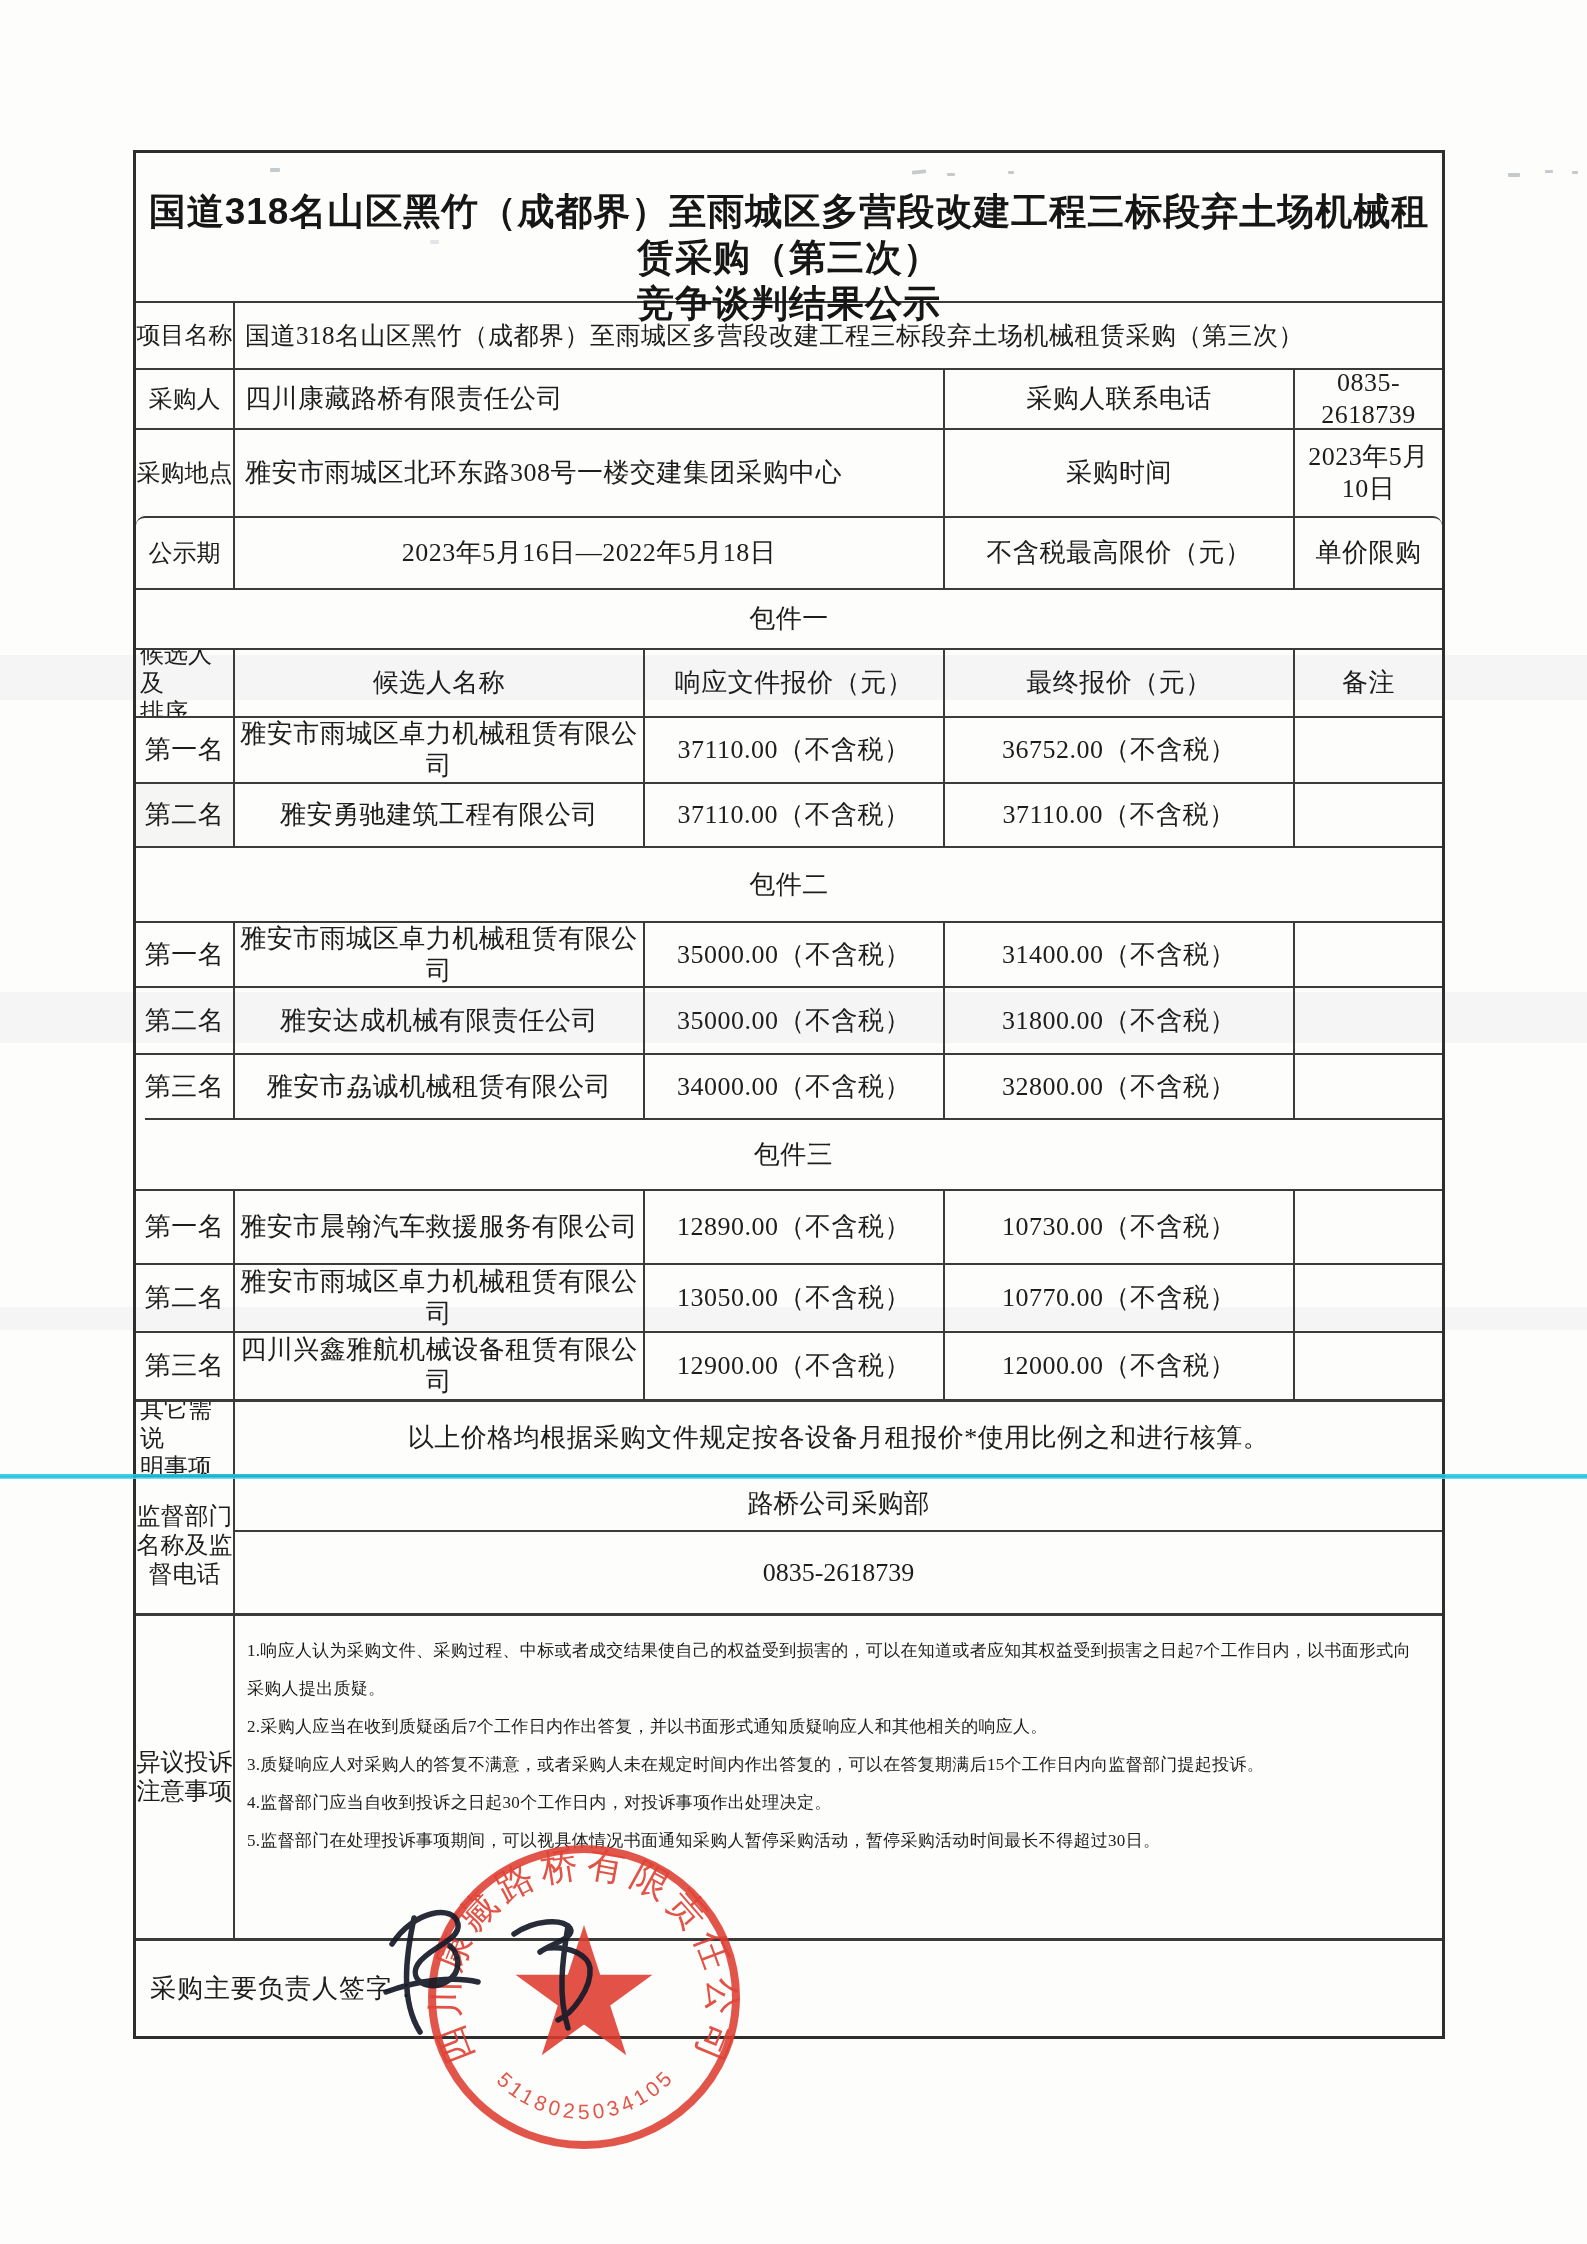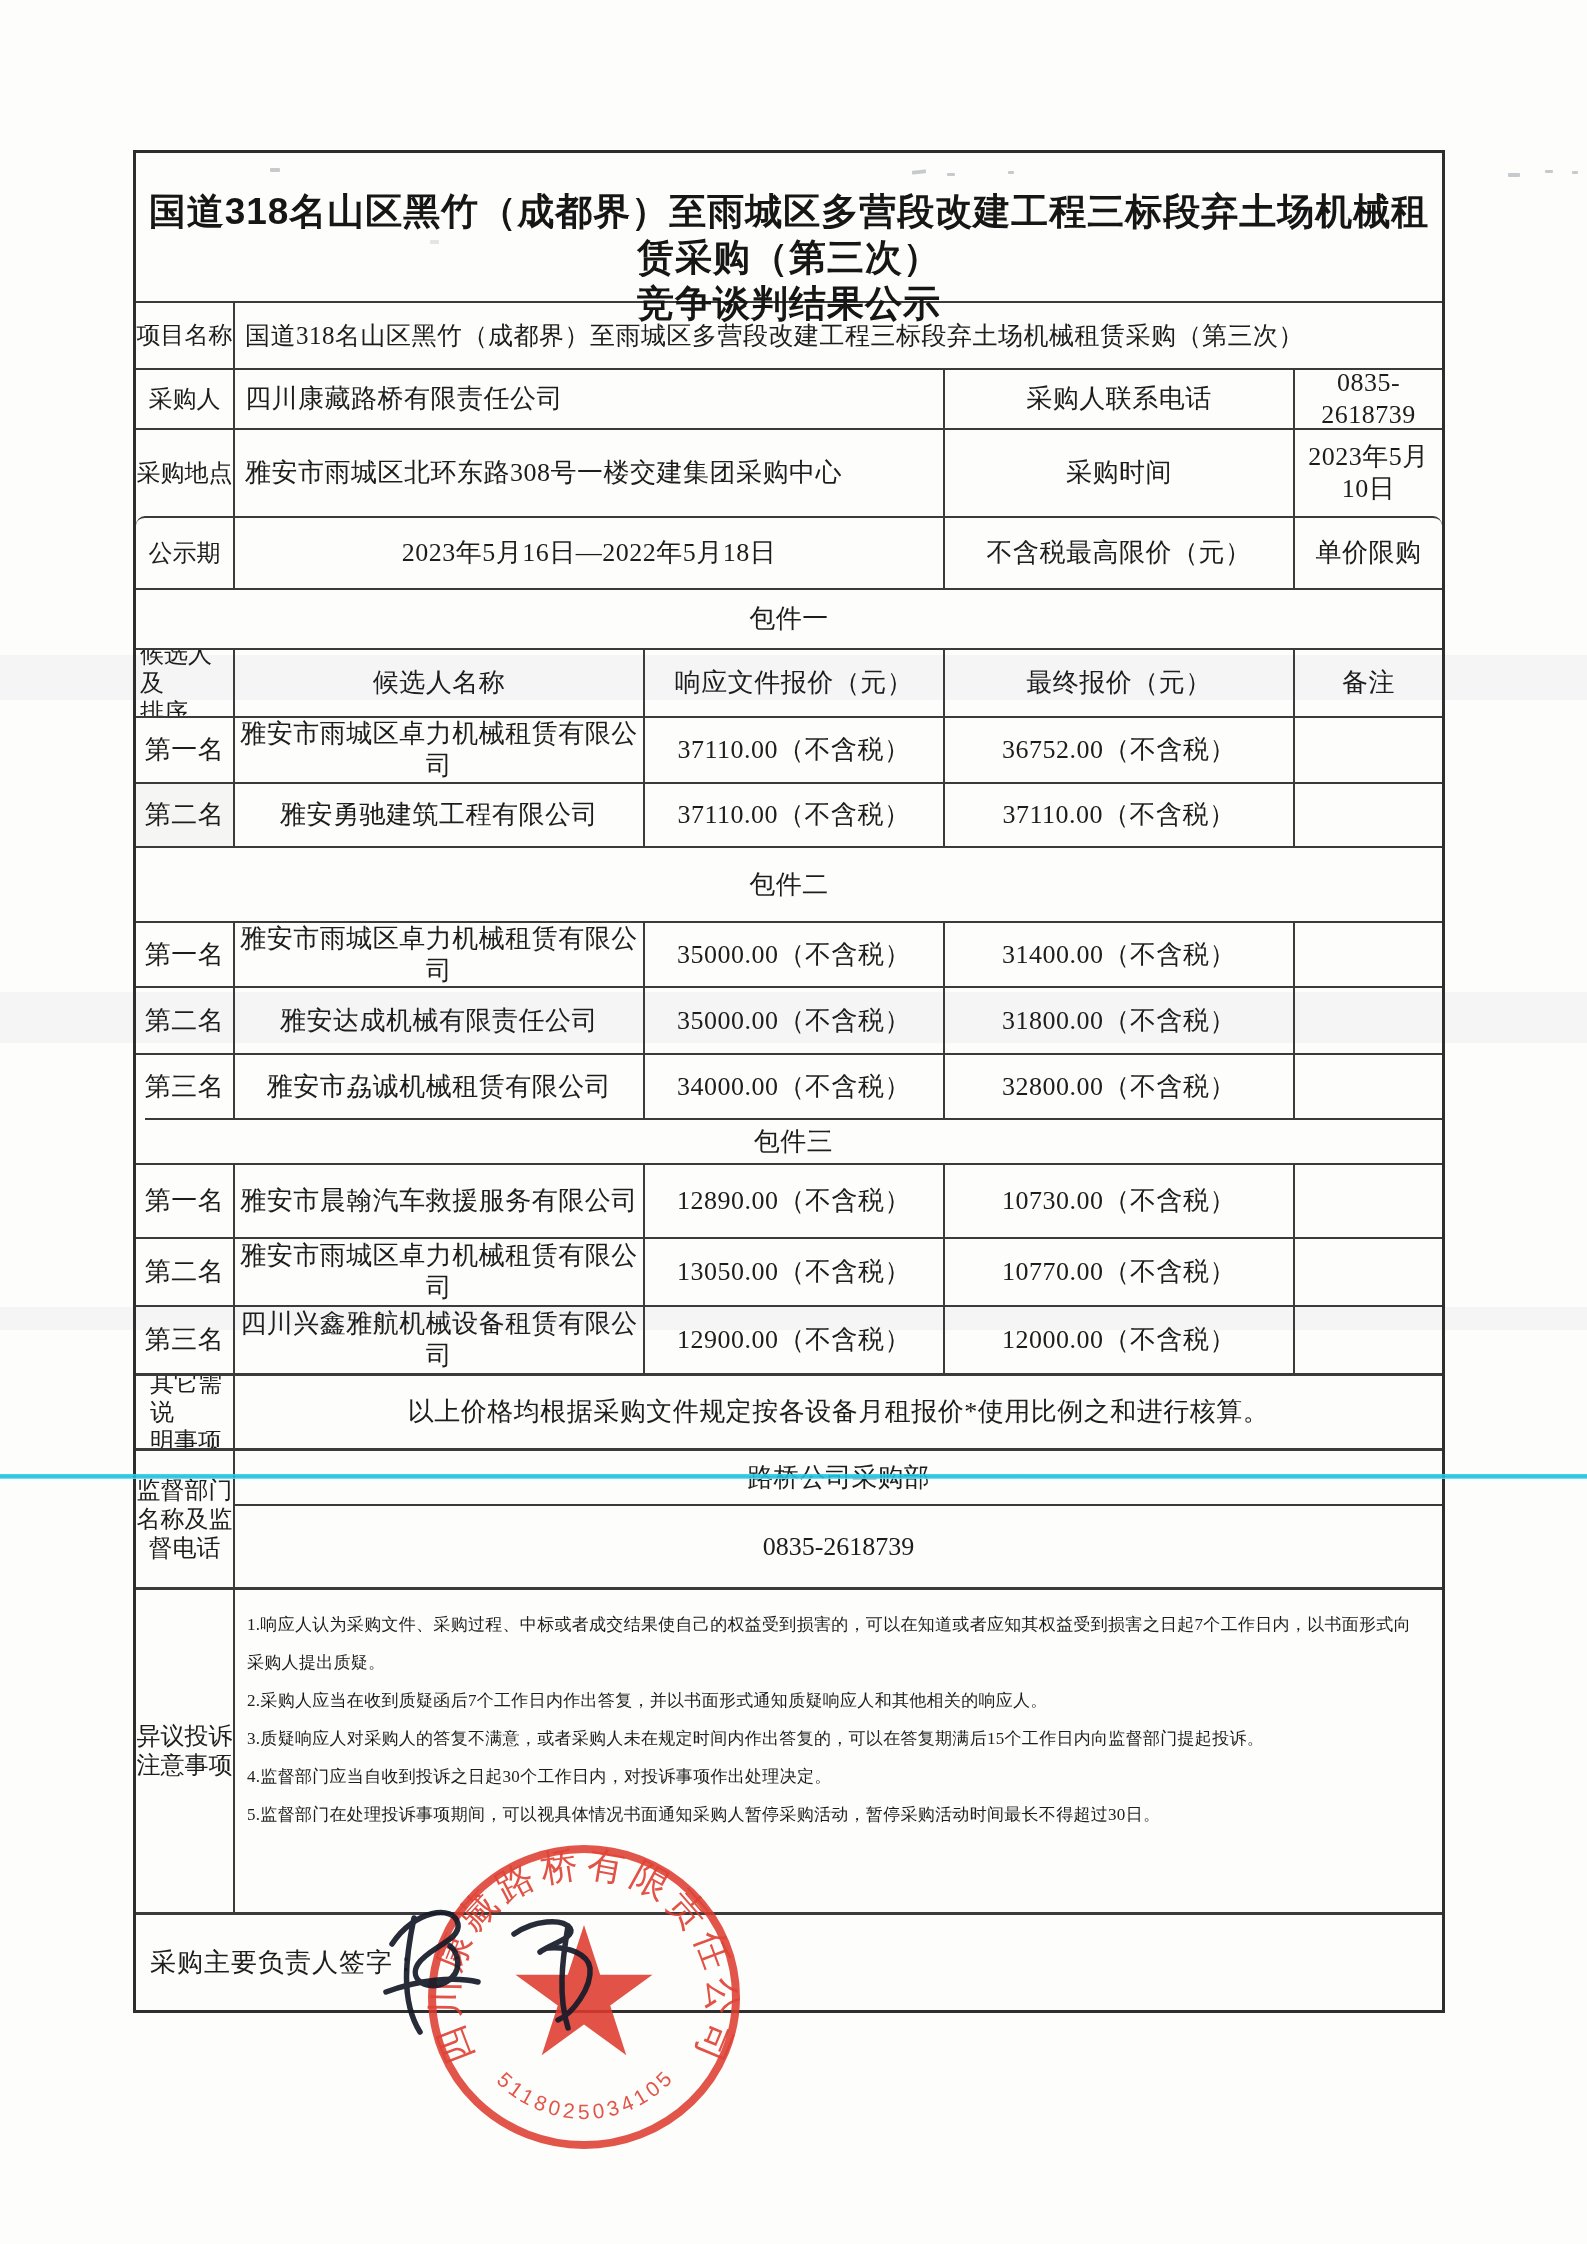--- a/index.html
+++ b/index.html
@@ -167,21 +167,21 @@
     </div>
 
     <div class="row" style="height:65px;">
       <div class="cell cfirst w-lbl">第三名</div>
       <div class="cell w-name">雅安市劦诚机械租赁有限公司</div>
       <div class="cell w-resp">34000.00（不含税）</div>
       <div class="cell w-mid">32800.00（不含税）</div>
       <div class="cell w-last"></div>
     </div>
 
-    <div class="row" style="height:45px;margin-left:9px;">
+    <div class="row" style="height:71px;margin-left:9px;">
       <div class="cell cfirst w-last">包件三</div>
     </div>
 
     <div class="row" style="height:74px;">
       <div class="cell cfirst w-lbl">第一名</div>
       <div class="cell w-name">雅安市晨翰汽车救援服务有限公司</div>
       <div class="cell w-resp">12890.00（不含税）</div>
       <div class="cell w-mid">10730.00（不含税）</div>
       <div class="cell w-last"></div>
     </div>
@@ -196,21 +196,21 @@
 
     <div class="row" style="height:68px;">
       <div class="cell cfirst w-lbl">第三名</div>
       <div class="cell w-name">四川兴鑫雅航机械设备租赁有限公司</div>
       <div class="cell w-resp">12900.00（不含税）</div>
       <div class="cell w-mid">12000.00（不含税）</div>
       <div class="cell w-last"></div>
     </div>
 
     <div class="row" style="height:75px;border-top-width:3px;">
-      <div class="cell cfirst w-lbl f-lbl pre" style="text-align:left;justify-content:flex-start;padding-left:14px;">其它需说
+      <div class="cell cfirst w-lbl f-lbl pre" style="text-align:left;justify-content:flex-start;padding-left:4px;">其它需说
 明事项</div>
       <div class="cell w-last">以上价格均根据采购文件规定按各设备月租报价*使用比例之和进行核算。</div>
     </div>
 
     <div class="row" style="height:139px;border-top-width:3px;">
       <div class="cell cfirst w-lbl f-lbl pre">监督部门
 名称及监
 督电话</div>
       <div class="vsplit" style="border-left:2px solid #3b3b3b;">
         <div class="sub a">路桥公司采购部</div>

